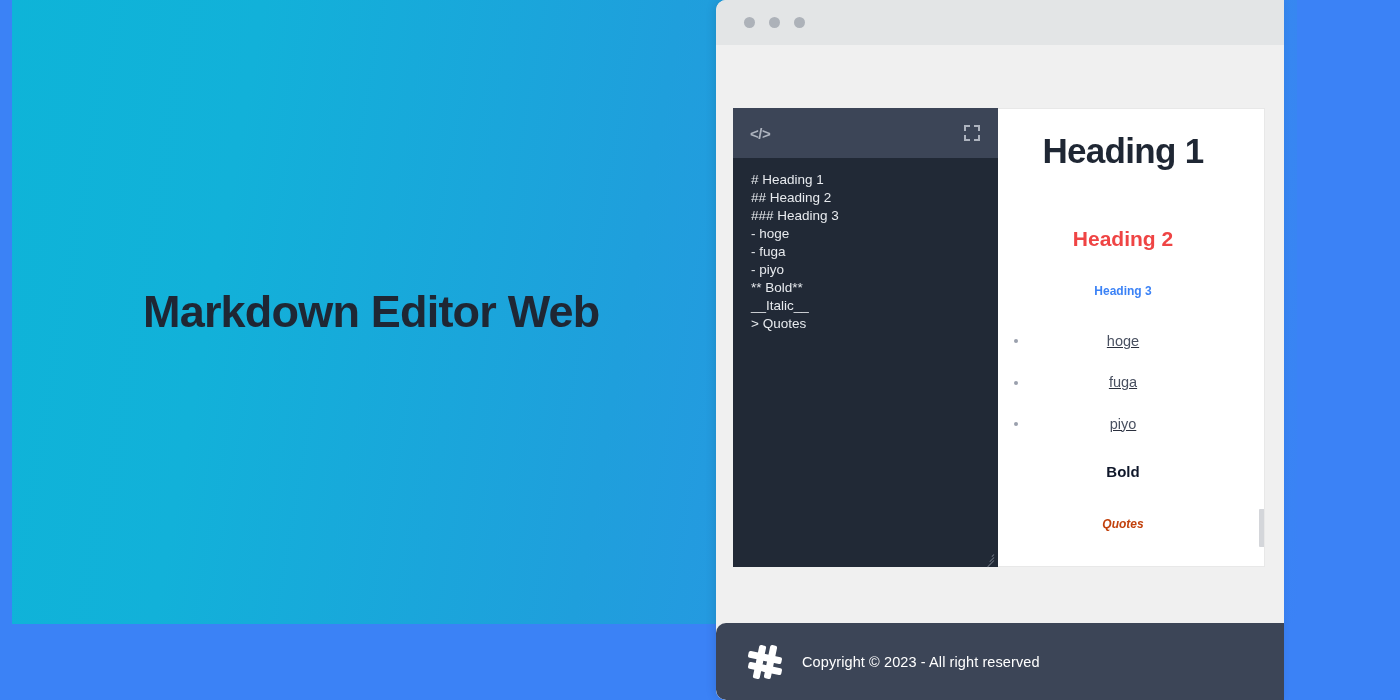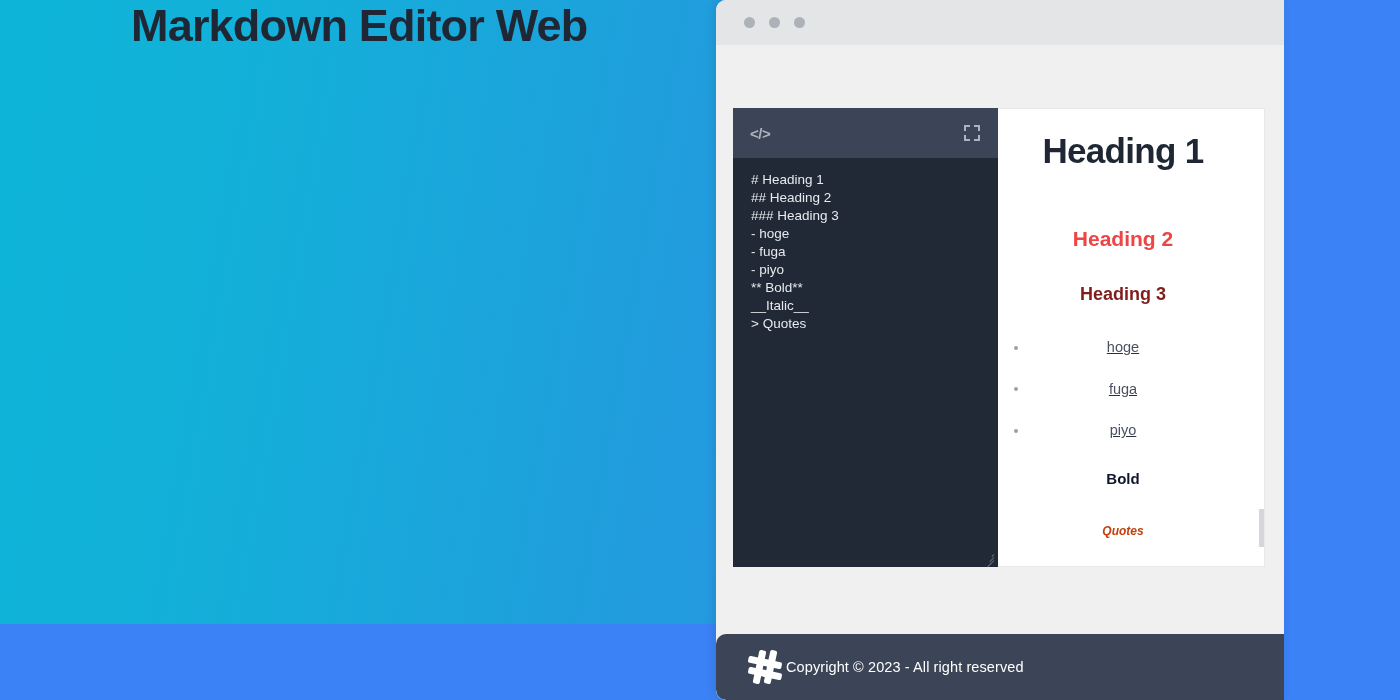--- a/index.html
+++ b/index.html
@@ -16,26 +16,26 @@
   .stage {
     position: relative;
     width: 1400px;
     height: 700px;
     background: #3b82f6;
   }
 
   
   .hero {
     position: absolute;
-    left: 0; top: 0;
+    left: 12px; top: 0;
     width: 1285px;
     height: 624px;
     background: linear-gradient(100deg, #0eb4d8 0%, #12b1d9 18%, #1f9fdc 48%, #2f90e8 78%, #3b82f6 100%);
     display: flex;
-    align-items: flex-start;
+    align-items: center;
   }
 
   .hero-title {
     font-size: 45px;
     font-weight: bold;
     color: #1f2734;
     letter-spacing: -0.8px;
     margin-left: 131px;
     white-space: nowrap;
   }
@@ -187,23 +187,23 @@
     line-height: 1.1;
   }
   .preview h2 {
     font-size: 21px;
     font-weight: bold;
     color: #ef4444;
     margin-bottom: 35px;
     line-height: 1.1;
   }
   .preview h3 {
-    font-size: 18px;
-    font-weight: bold;
-    color: #7f1d1d;
+    font-size: 12px;
+    font-weight: bold;
+    color: #3b82f6;
     margin-bottom: 23px;
     line-height: 1.1;
   }
 
   .preview ul {
     list-style: none;
     margin: 0 0 18px 0;
     padding: 0;
     text-decoration: underline;
   }
@@ -253,27 +253,27 @@
     top: 400px;
     width: 7px;
     height: 38px;
     background: #d4d6da;
     border-radius: 1px;
   }
 
   
   .footer {
     flex: 0 0 auto;
-    height: 66px;
+    height: 77px;
     background: #3c4557;
     border-radius: 10px 0 0 10px;
     display: flex;
     align-items: center;
     padding-left: 30px;
-    gap: 2px;
+    gap: 18px;
     color: #ffffff;
   }
   .footer-text {
     font-size: 14.5px;
     color: #ffffff;
     letter-spacing: 0.1px;
   }
 
   
   .hash-logo {

